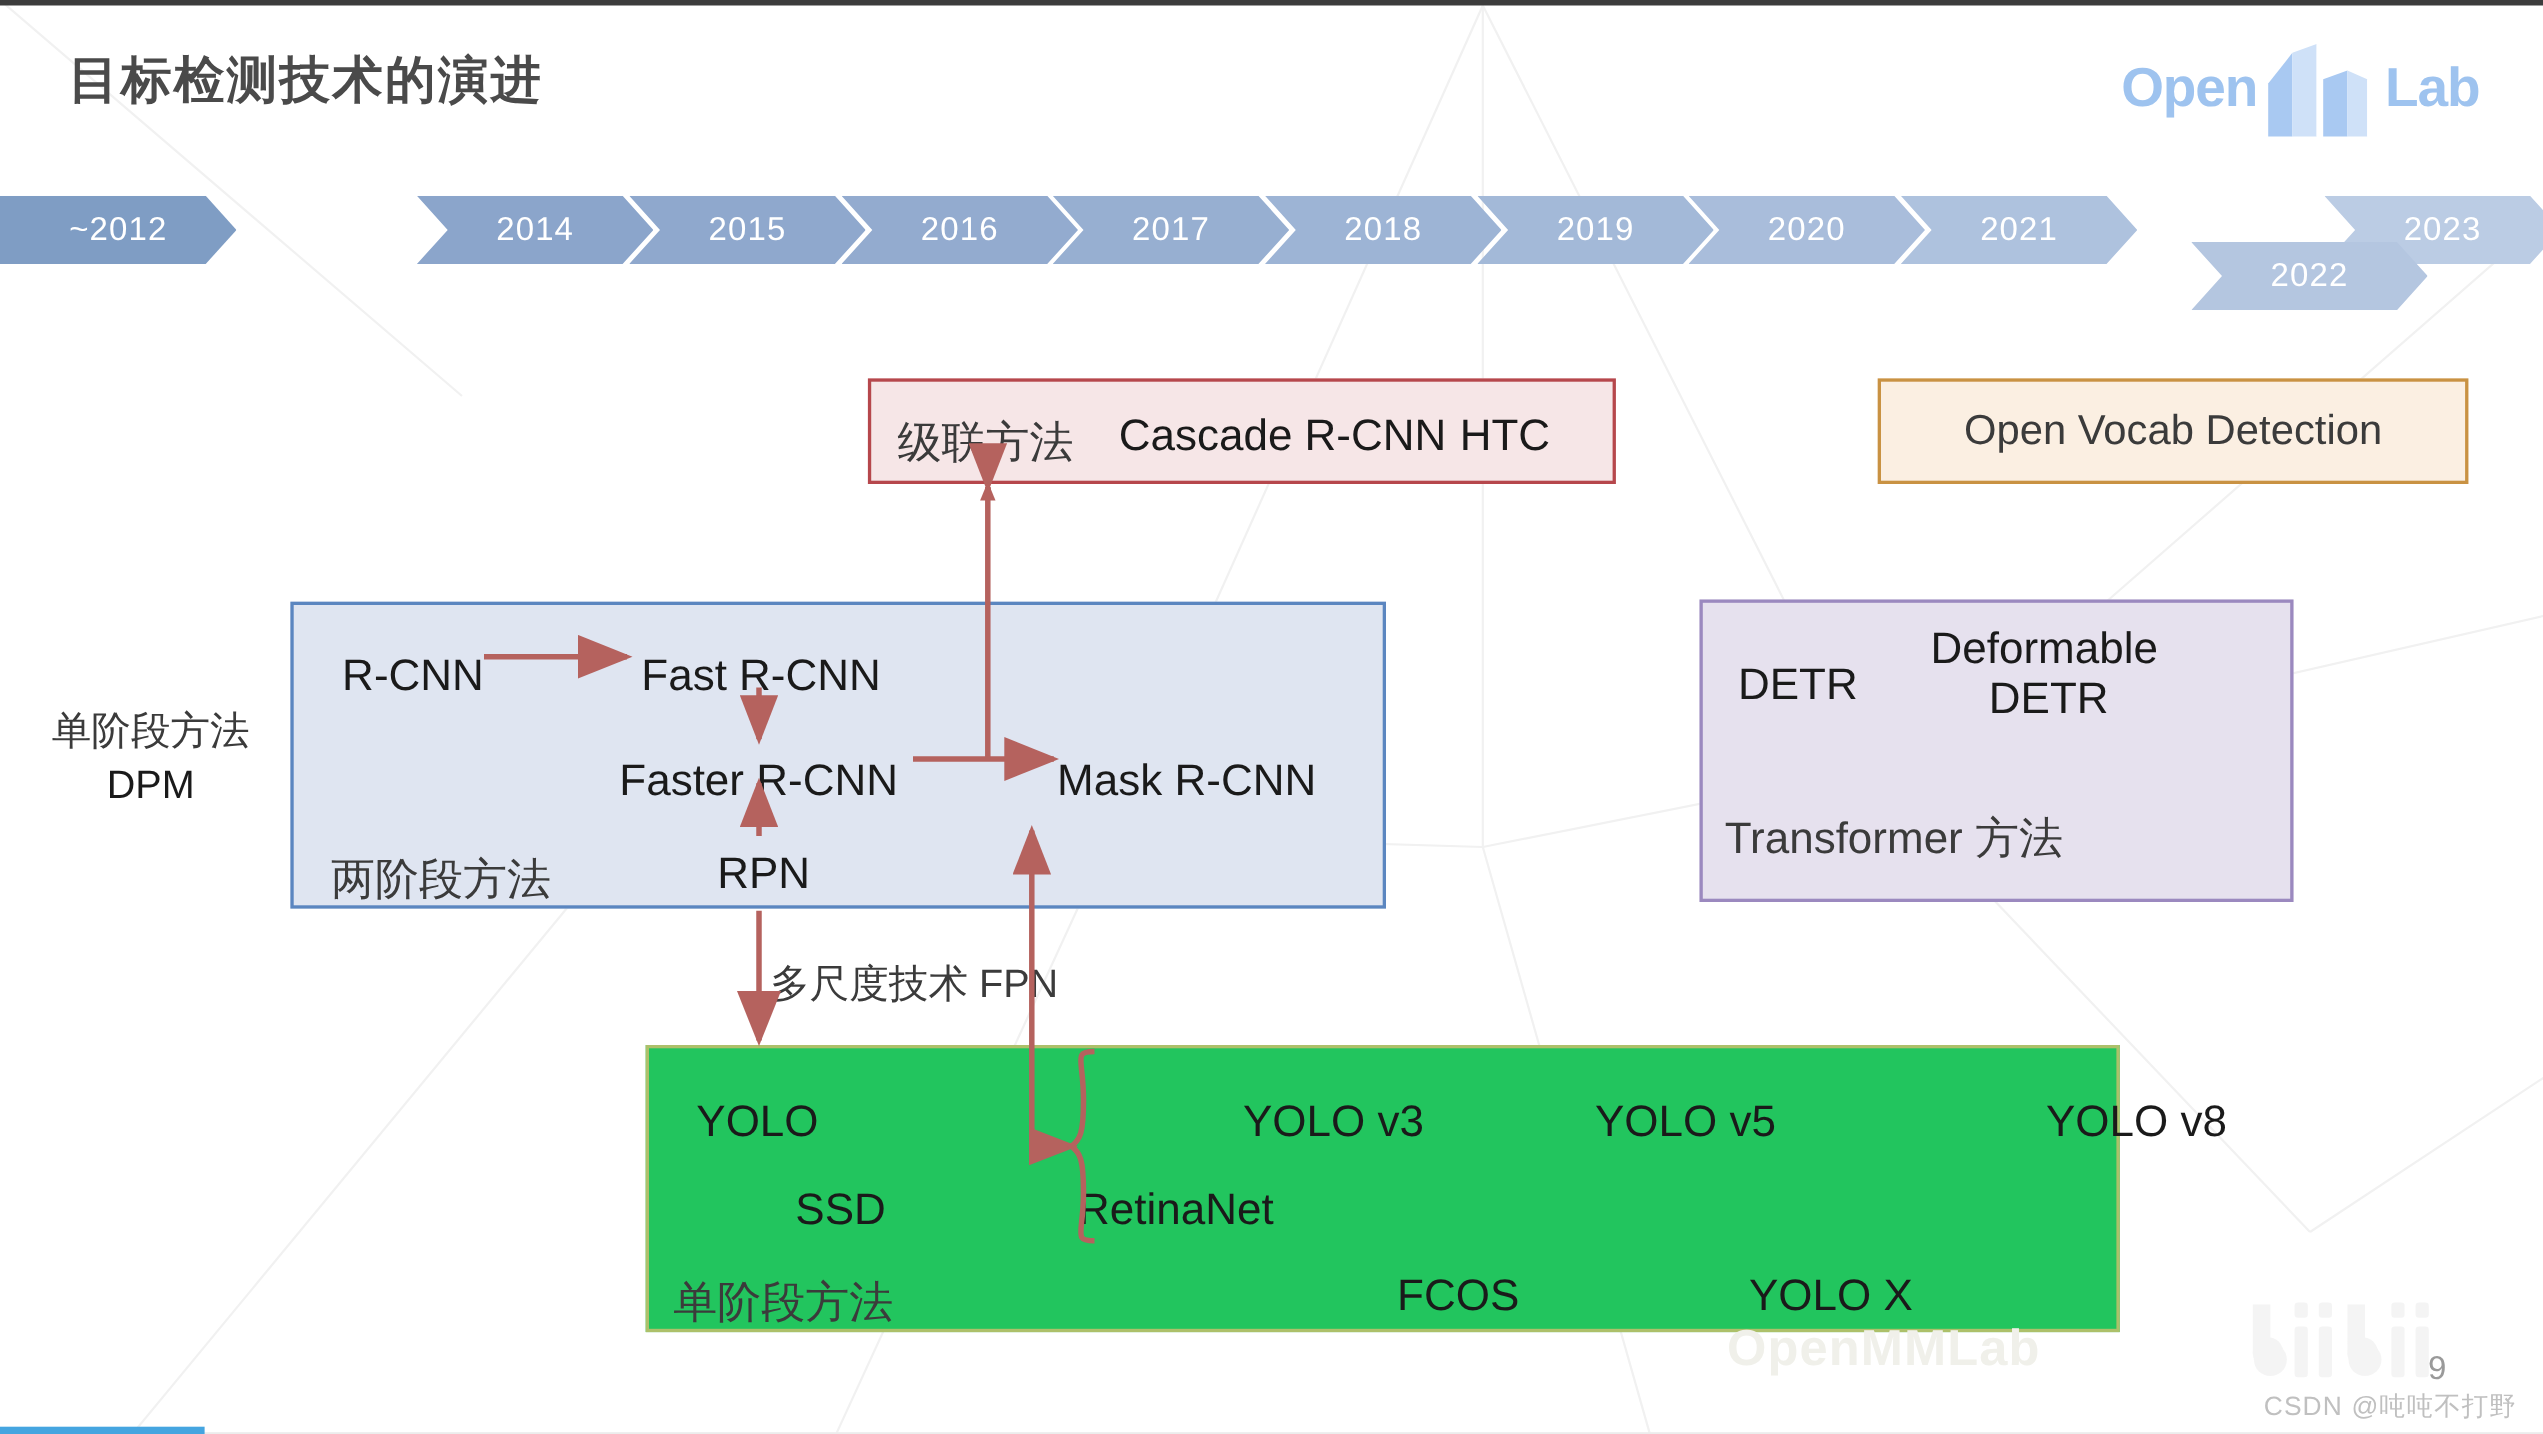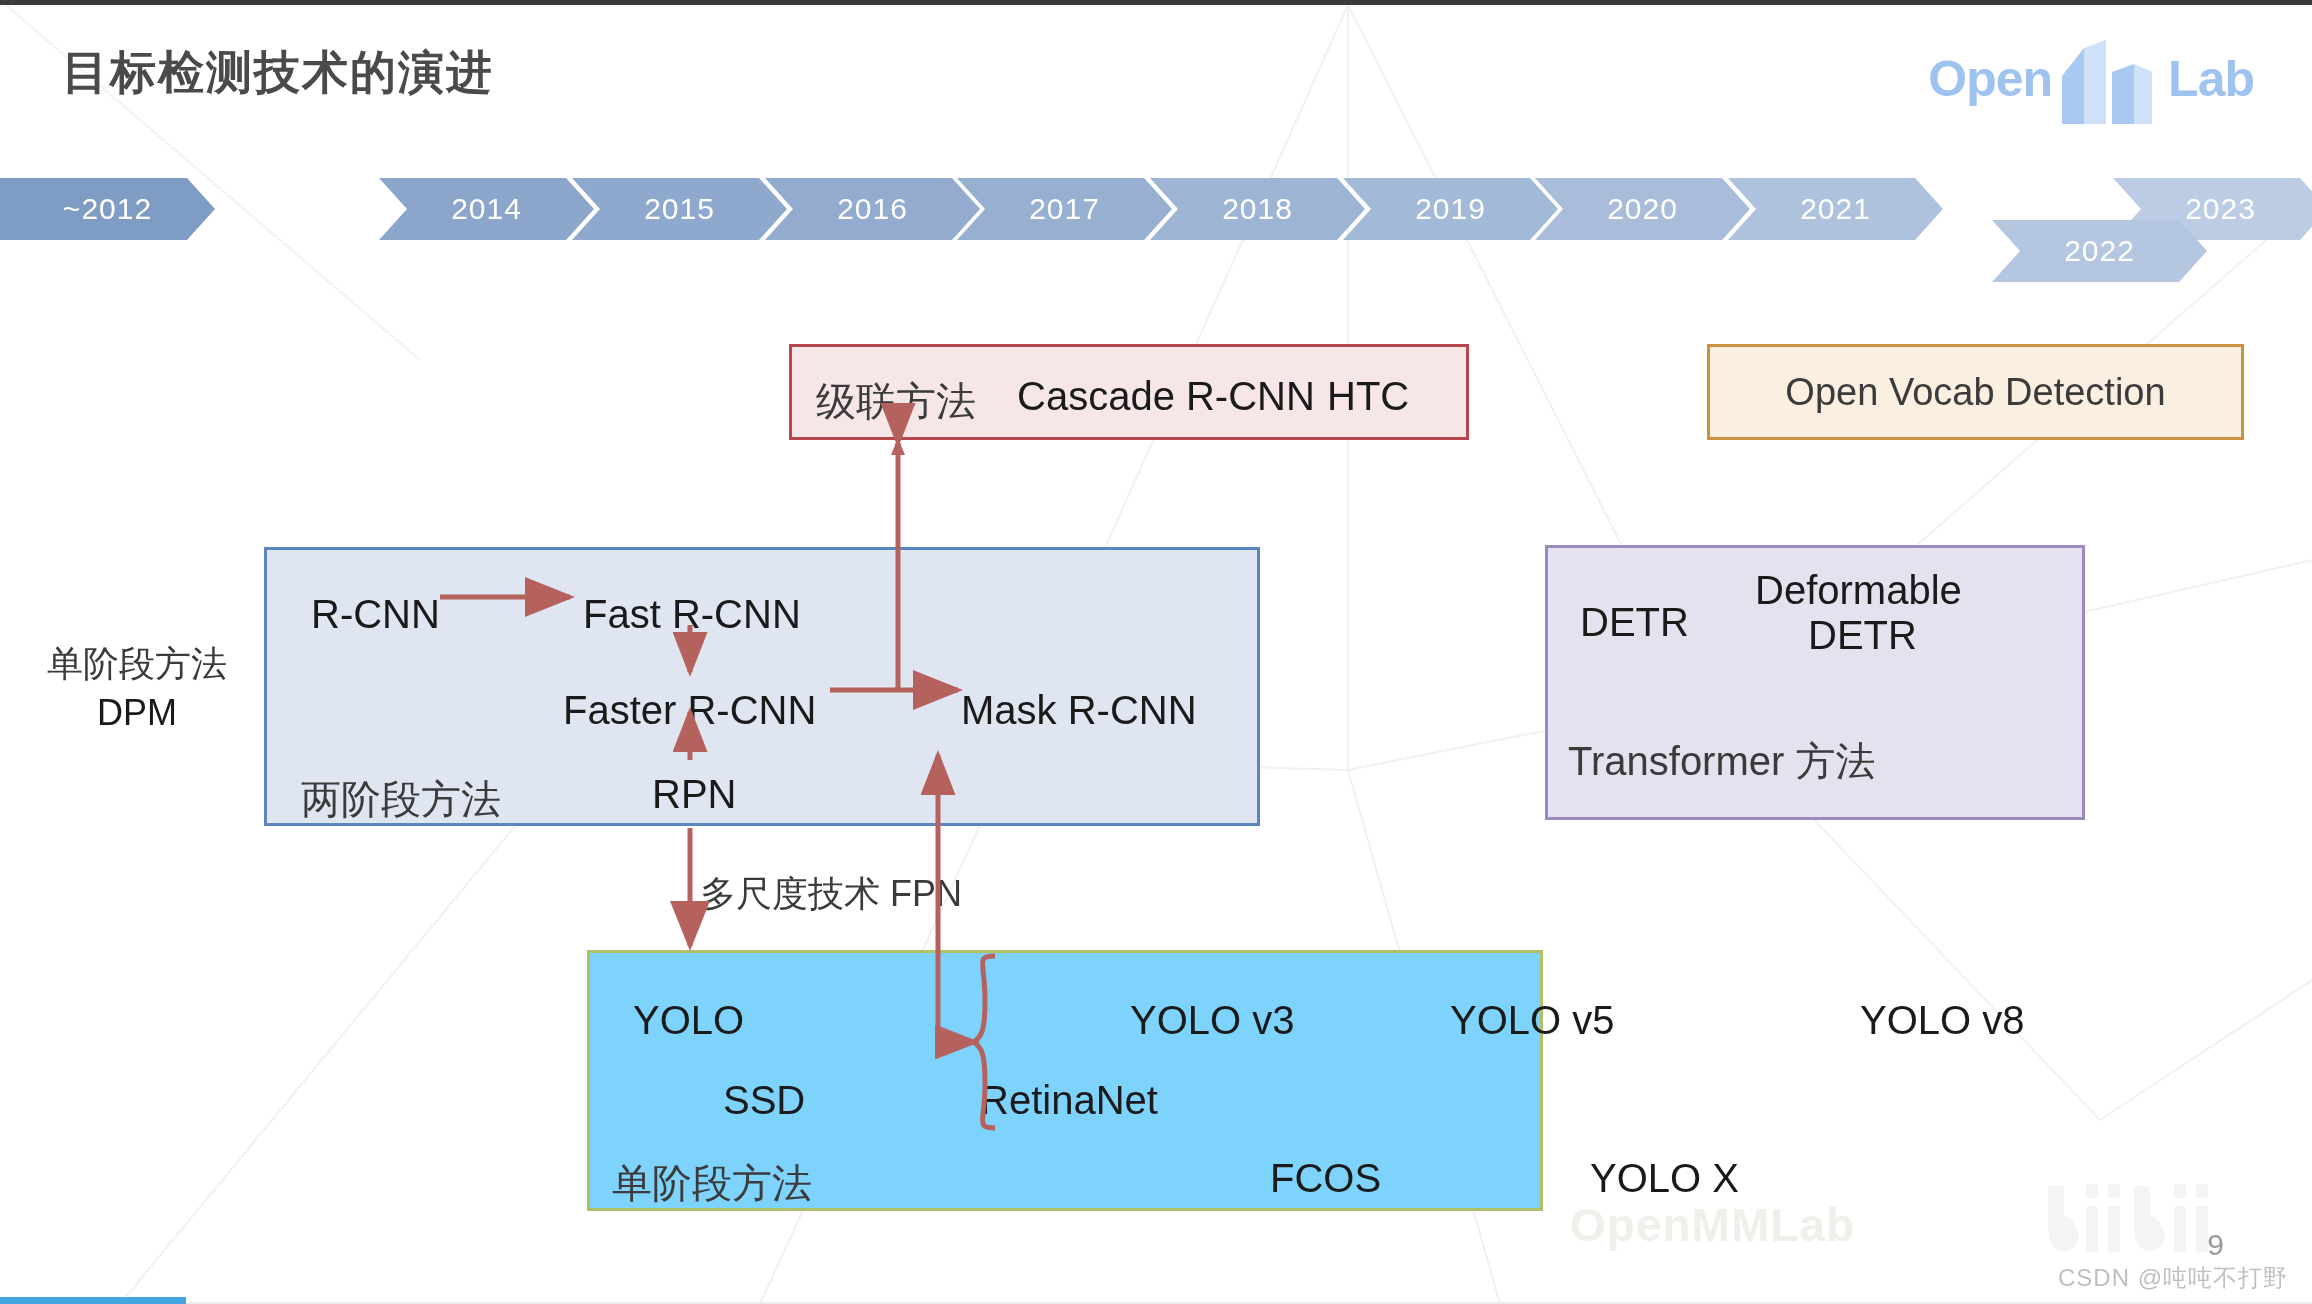--- a/index.html
+++ b/index.html
@@ -60,22 +60,22 @@
   }
   .box-twostage{
     left:264px;top:547px;width:996px;height:279px;
     background:#dfe5f1;border:3px solid #5b86c0;
   }
   .box-transformer{
     left:1545px;top:545px;width:540px;height:275px;
     background:#e6e1ee;border:3px solid #9b89bf;
   }
   .box-singlestage{
-    left:587px;top:950px;width:956px;height:261px;
-    background:#7dd3fc;border:3px solid #adc06a;
+    left:587px;top:950px;width:1340px;height:261px;
+    background:#22c55e;border:3px solid #adc06a;
   }
 
   .lbl{position:absolute;white-space:nowrap;color:#1a1a1a;font-size:40px;}
   .lbl-cn{color:#3b3b3b;}
 
   
   .trad{
     position:absolute;left:32px;top:640px;width:210px;
     text-align:center;color:#3b3b3b;font-size:36px;line-height:1.35;
   }

